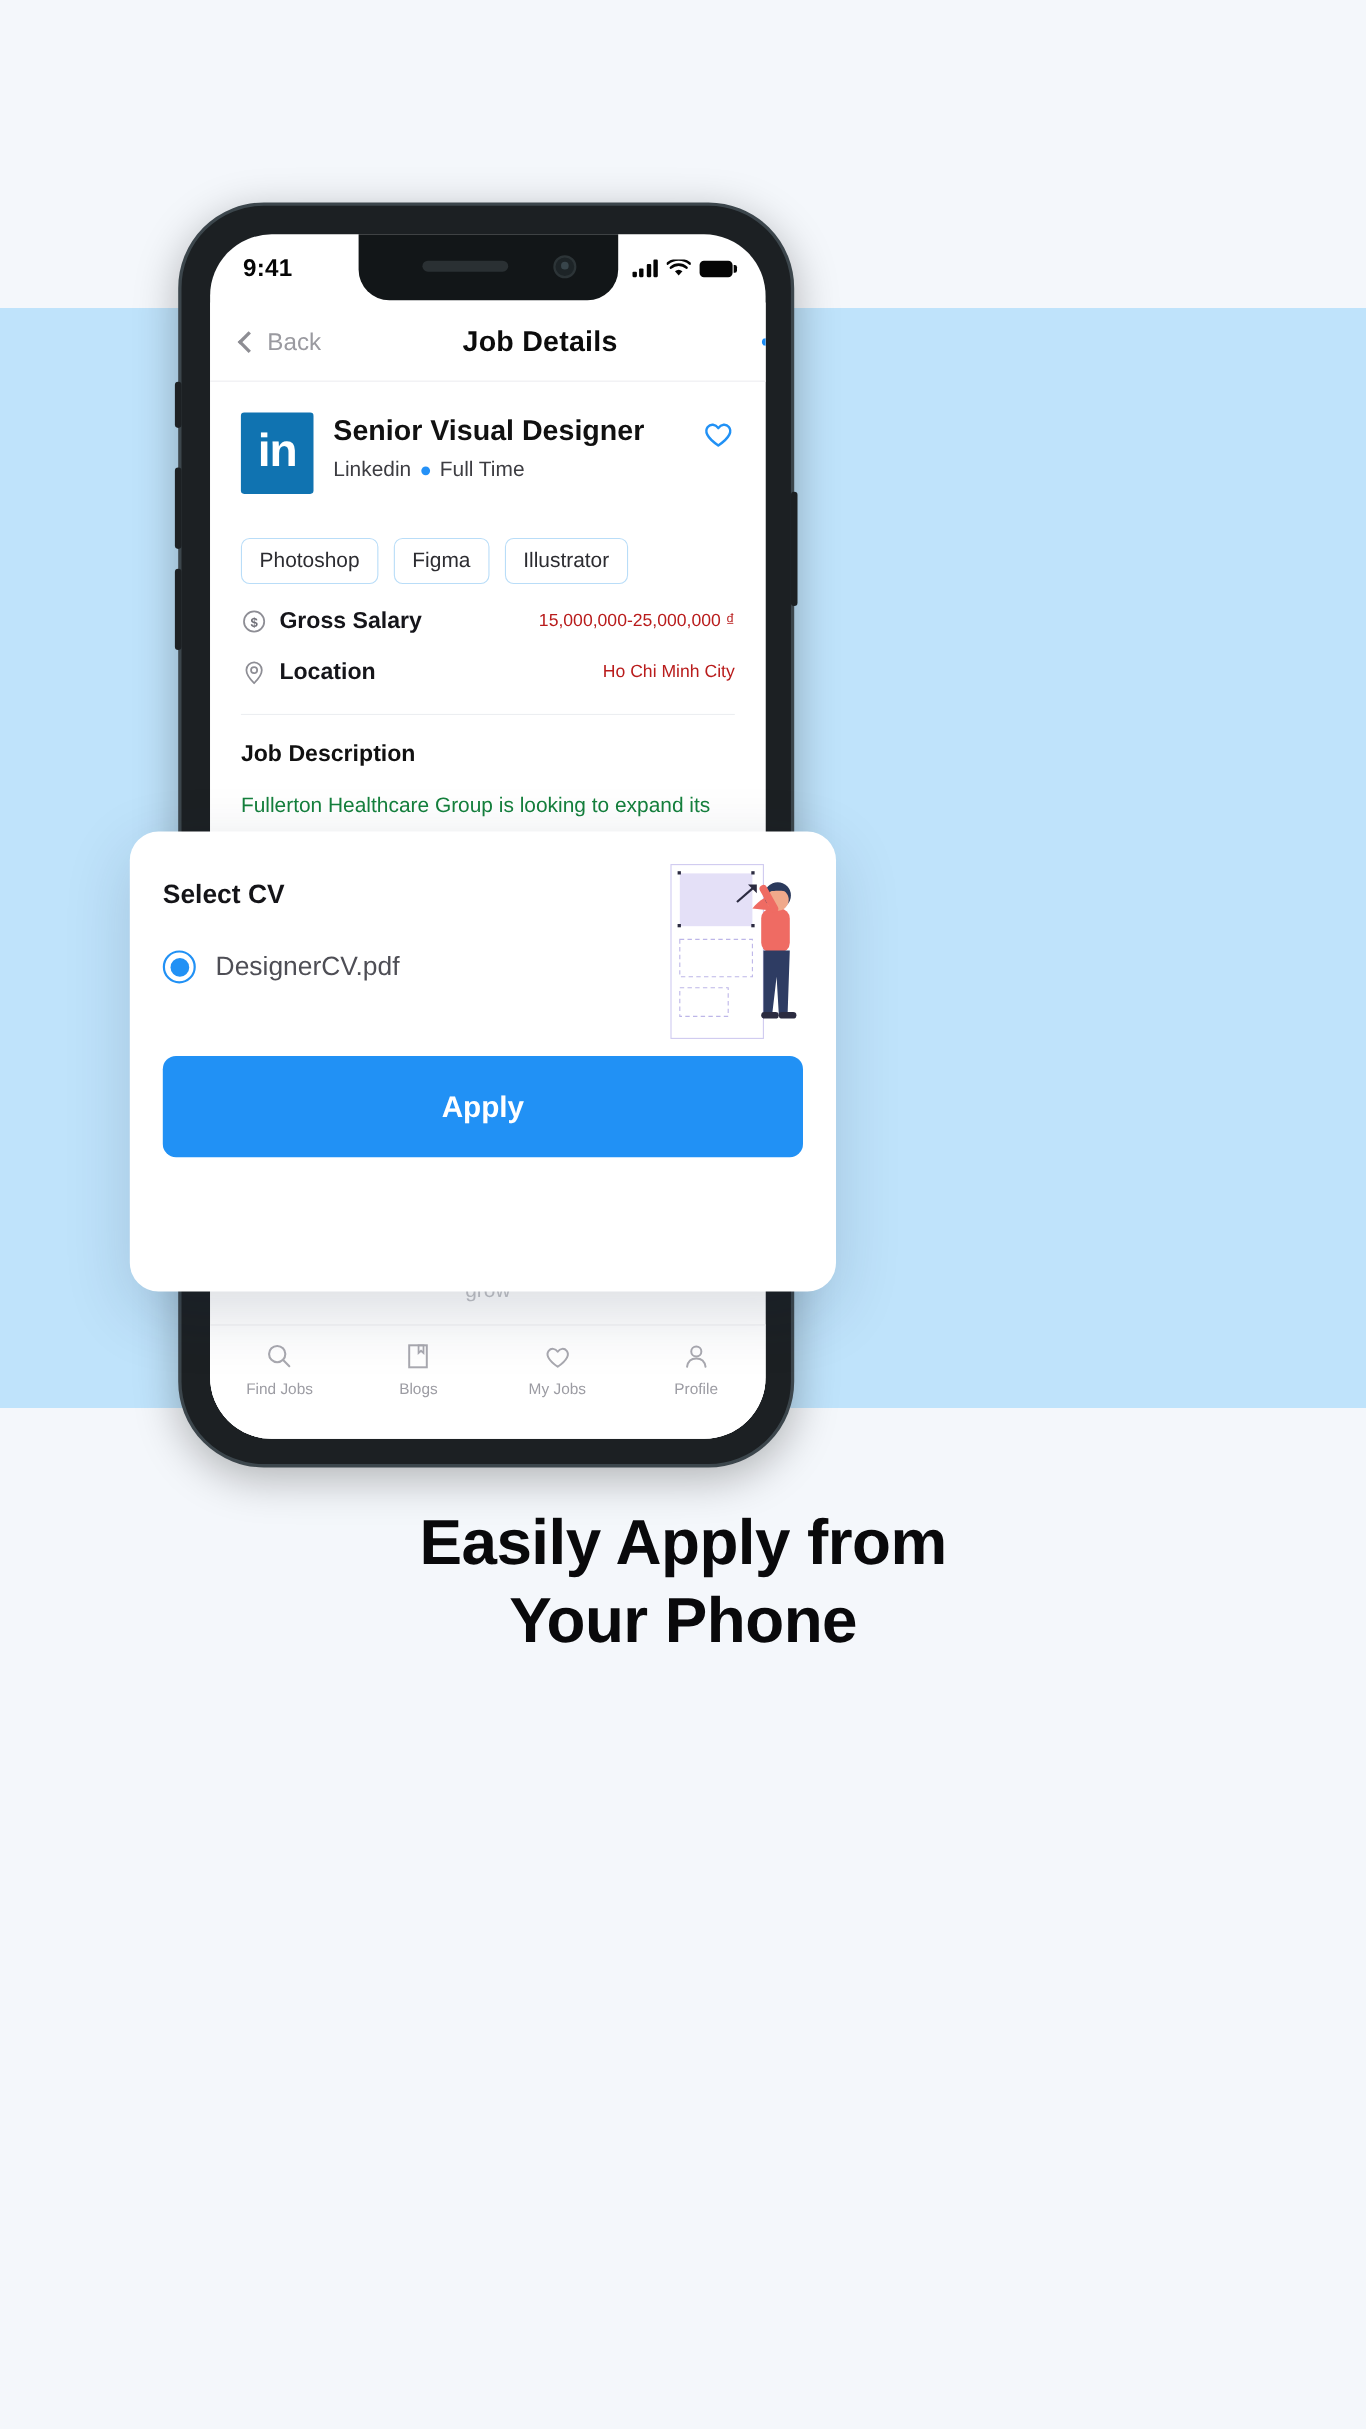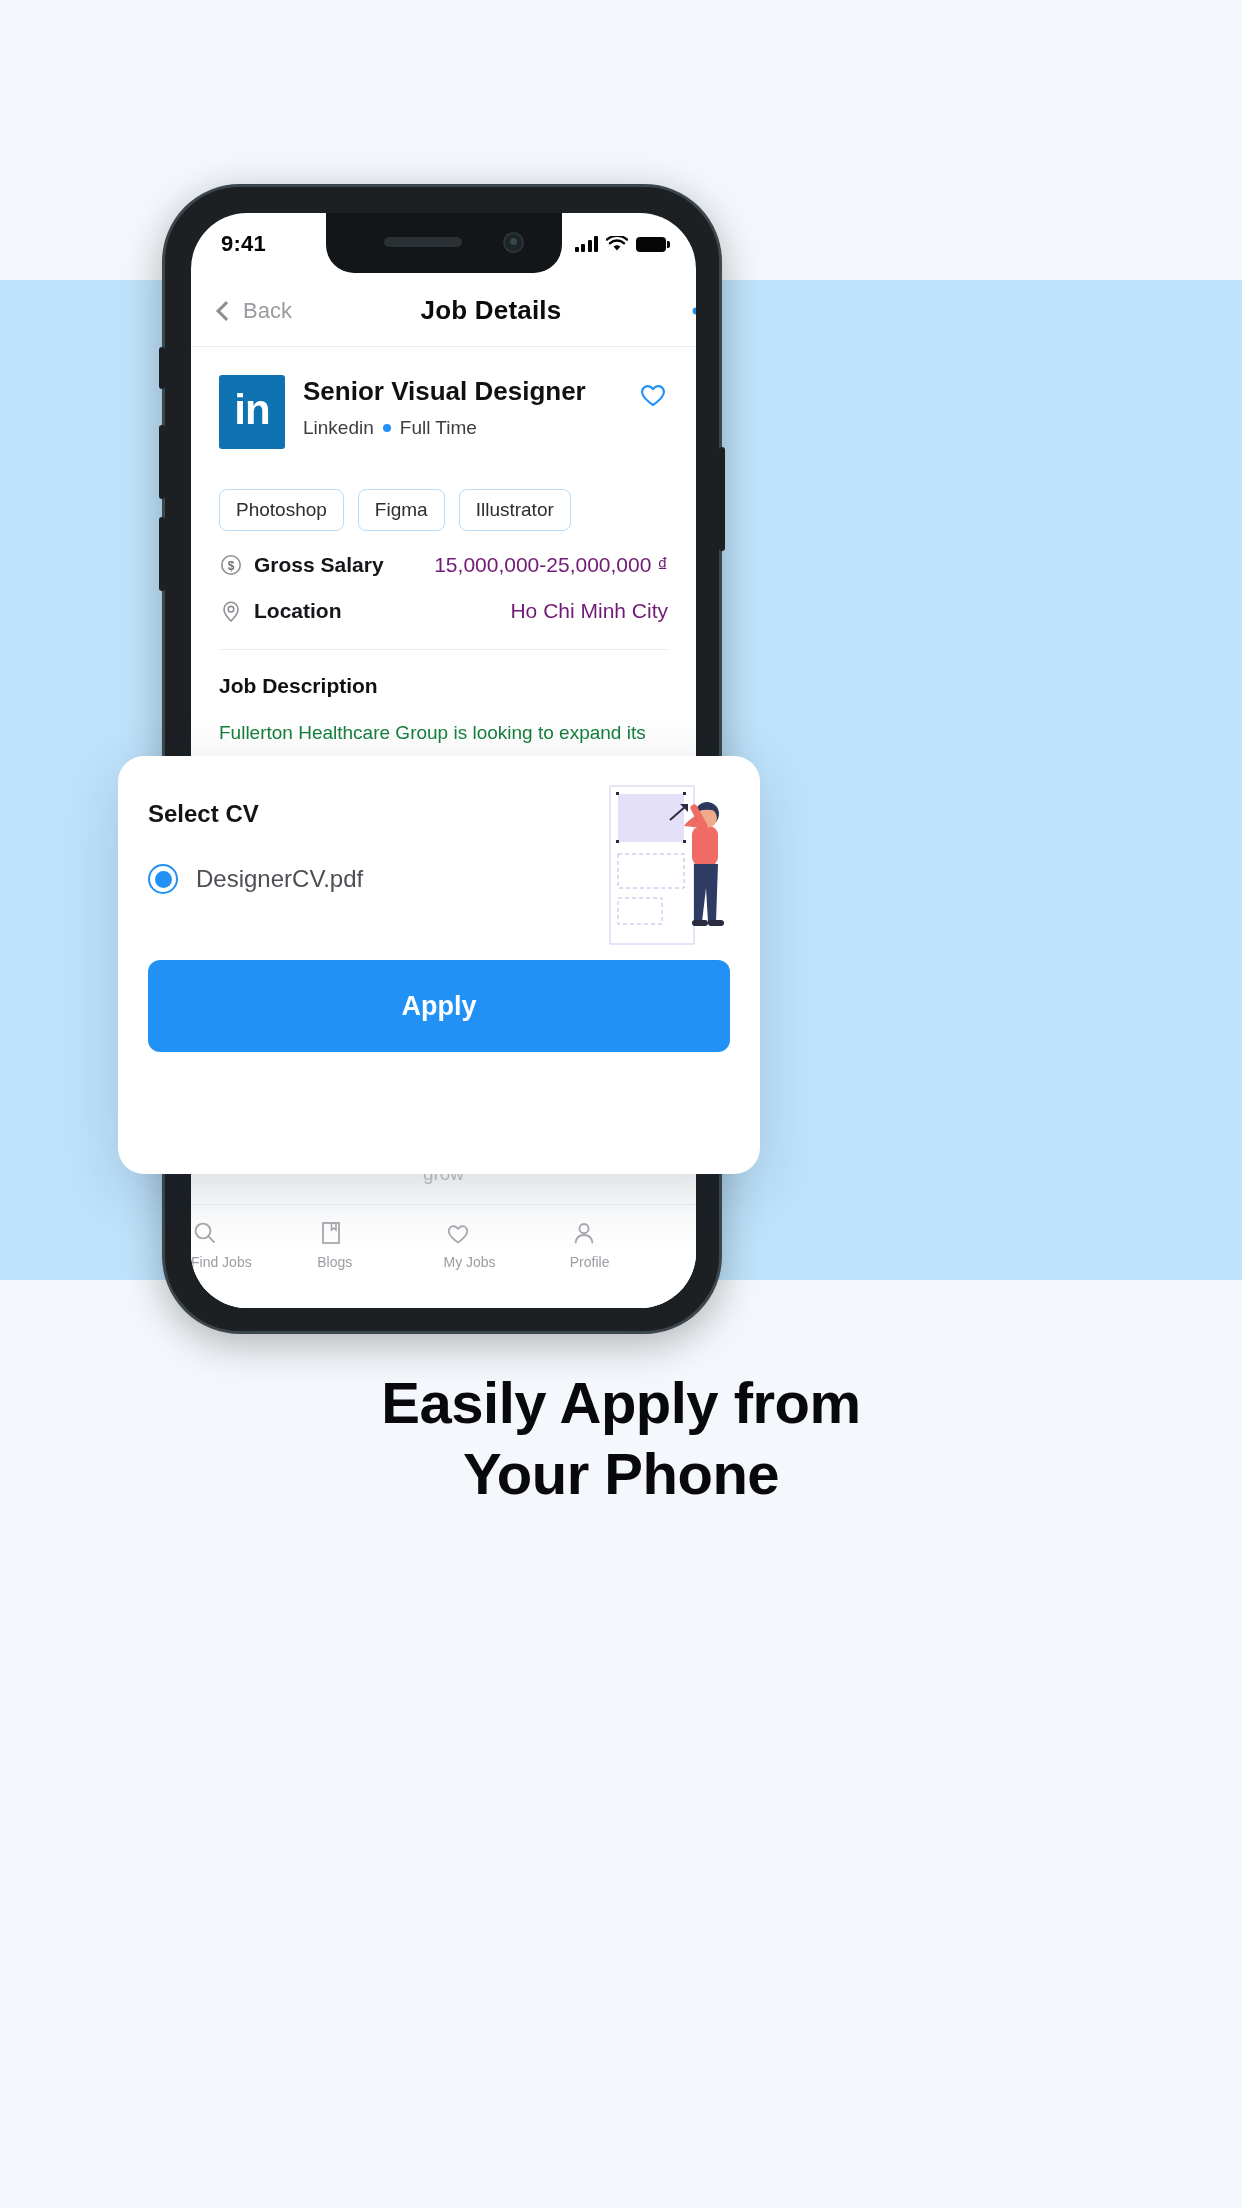--- a/index.html
+++ b/index.html
@@ -115,39 +115,39 @@
 
   .tags { display: flex; gap: 14px; padding: 40px 28px 0 28px; }
   .tag {
     border: 1.5px solid #b9ddf8; border-radius: 8px; padding: 9px 16px;
     font-size: 19px; color: #2c2c31; background: #fff; white-space: nowrap;
   }
 
   .kv { display: flex; align-items: center; padding: 22px 28px 0 28px; }
   .kv .ic { width: 24px; height: 24px; flex: 0 0 auto; margin-right: 11px; }
   .kv .k { font-size: 21px; font-weight: bold; color: #15151a; }
-  .kv .v { font-size: 21px; color: #701a75; margin-left: auto; text-align: right; white-space: nowrap; }
+  .kv .v { font-size: 16px; color: #b91c1c; margin-left: auto; text-align: right; white-space: nowrap; }
   .kv.salary .k { width: 150px; }
   .kv.loc .k { width: 150px; }
 
   .divider { height: 1px; background: #eceef1; margin: 26px 28px 0 28px; }
   .sect-title { font-size: 21px; font-weight: bold; color: #111; padding: 24px 28px 0 28px; }
   .sect-body { font-size: 19px; color: #15803d; padding: 20px 28px 0 28px; line-height: 1.55; }
 
   
   .desc-tail { position: absolute; left: 0; right: 0; bottom: 120px; padding: 0 28px;
     font-size: 19px; color: #c2c3c7; line-height: 1.55; text-align:center; }
 
   
   .tabbar {
     position: absolute; left: 0; bottom: 0; width: 505px; height: 104px;
     background: #fff; border-top: 1px solid #f0f0f3;
     display: flex; align-items: flex-start; padding-top: 14px; z-index: 15;
   }
-  .tab { flex: 1 1 0; display: flex; flex-direction: column; align-items: flex-start; gap: 7px; cursor:pointer; }
+  .tab { flex: 1 1 0; display: flex; flex-direction: column; align-items: center; gap: 7px; cursor:pointer; }
   .tab .tic { width: 28px; height: 28px; }
   .tab .tlabel { font-size: 14px; color: #9c9ca3; }
 
   
   .modal {
     position: absolute; left: 118px; top: 756px; width: 642px; height: 418px;
     background: #fff; border-radius: 26px; z-index: 60;
     box-shadow: 0 18px 60px rgba(20,40,70,0.16);
   }
   .modal-title { position: absolute; left: 30px; top: 44px; font-size: 24px; font-weight: bold; color: #141418; }

